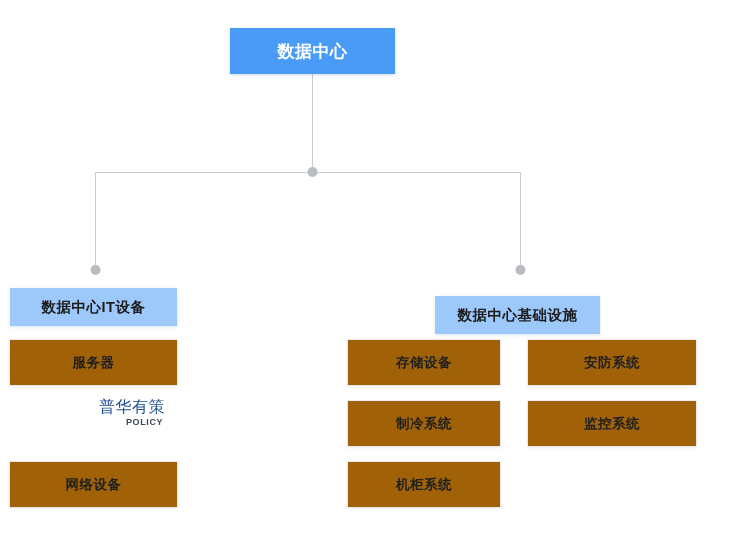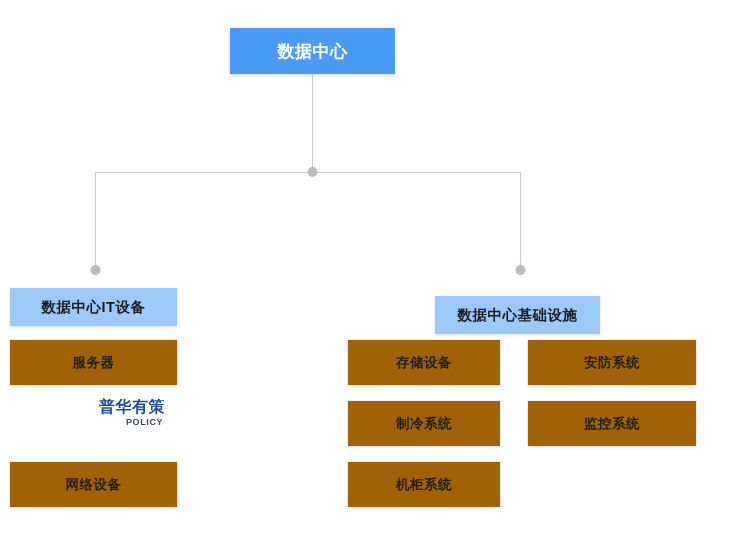--- a/index.html
+++ b/index.html
@@ -103,21 +103,21 @@
     pointer-events: none;
     user-select: none;
   }
   .wm-cn {
     position: absolute;
     left: 0;
     top: 0;
     width: 96px;
     text-align: center;
     font-size: 16px;
-    font-weight: bold;
+    font-weight: normal;
     color: #1e4f94;
     letter-spacing: 0.5px;
     line-height: 18px;
   }
   .wm-en {
     position: absolute;
     left: 42px;
     top: 19px;
     width: 56px;
     text-align: left;

